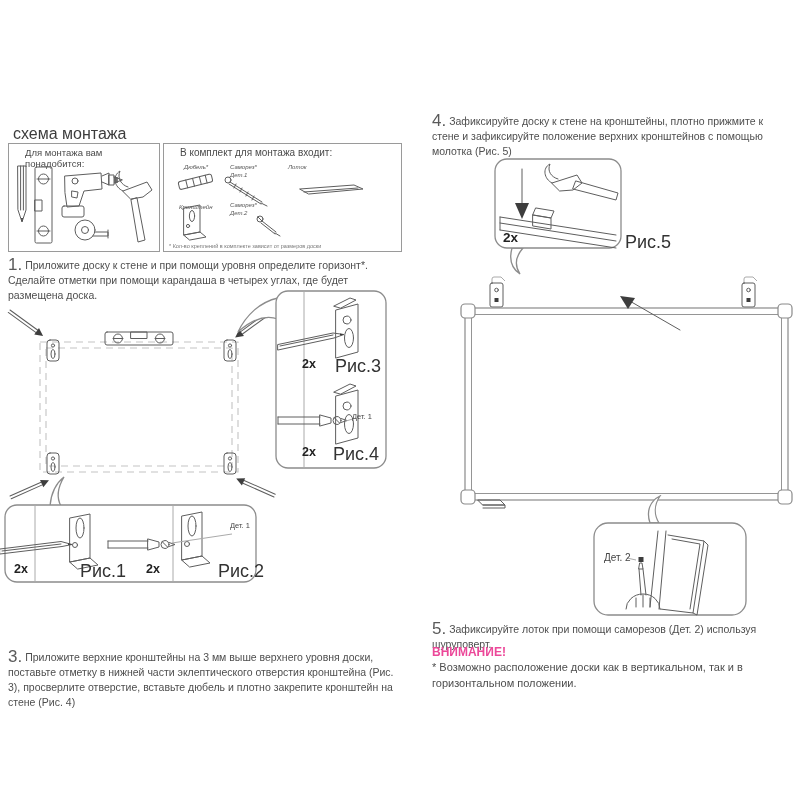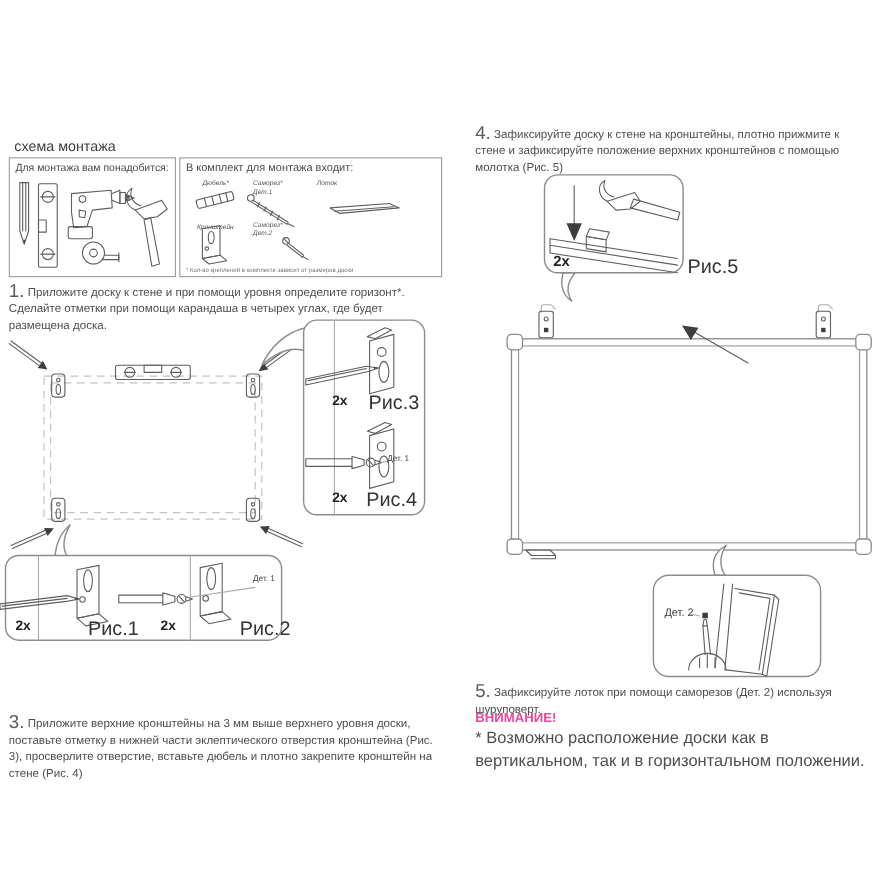--- a/index.html
+++ b/index.html
@@ -1,33 +1,33 @@
 <!DOCTYPE html>
 <html><head>
 <meta charset="utf-8">
 <style>
   html,body{margin:0;padding:0;background:#fff;}
   #page{position:relative;width:800px;height:800px;background:#ffffff;
         font-family:"Liberation Sans","DejaVu Sans",sans-serif;color:#4e4e4e;overflow:hidden;}
   .abs{position:absolute;}
   #doc-title{left:8px;top:106px;width:420px;font-size:15px;font-weight:bold;color:#141414;letter-spacing:.2px;}
-  #doc-subtitle{left:13px;top:125px;font-size:13px;color:#3c3c3c;}
+  #doc-subtitle{left:13px;top:125px;font-size:16px;color:#3c3c3c;}
   .box{border:1px solid #9a9a9a;background:#fff;}
   #tools-box{left:8px;top:143px;width:150px;height:107px;}
   #kit-box{left:163px;top:143px;width:210px;height:107px;padding-left:27px;}
-  .box-header{position:absolute;left:5px;top:3px;font-size:9.5px;color:#4a4a4a;text-align:center;}
+  .box-header{position:absolute;left:16px;top:3px;font-size:9.5px;color:#4a4a4a;}
   .kit-label{position:absolute;font-size:6px;line-height:1.25;color:#555;font-style:italic;}
   #kit-footnote{position:absolute;left:5px;bottom:2px;font-size:5.5px;color:#777;}
   .step{position:absolute;font-size:10.5px;line-height:1.42;color:#4e4e4e;margin:0;}
   .step-num{font-size:17px;font-weight:400;color:#5a5a5a;line-height:1;vertical-align:-1px;margin-right:3px;}
   .fig-qty{position:absolute;font-size:12.5px;font-weight:bold;color:#222;}
   .fig-label{position:absolute;font-size:18px;color:#333;}
   .fig-detail{position:absolute;font-size:7.5px;color:#444;}
   #notice-title{left:432px;top:645px;font-size:12px;font-weight:bold;color:#ec4899;}
-  #notice-text{left:432px;top:660px;width:356px;font-size:15px;line-height:1.42;color:#4e4e4e;}
+  #notice-text{left:432px;top:660px;width:356px;font-size:11px;line-height:1.42;color:#4e4e4e;}
   svg{display:block;}
   .ln{stroke:#5e5e5e;fill:none;stroke-width:1;stroke-linejoin:round;stroke-linecap:round;}
   .ln-light{stroke:#aaaaaa;fill:none;stroke-width:1;}
   .fill-dark{fill:#3d3d3d;stroke:none;}
   .panel{fill:#ffffff;stroke:#8c8c8c;stroke-width:1.3;}
 </style>
 </head>
 <body>
 
 <div id="page">

